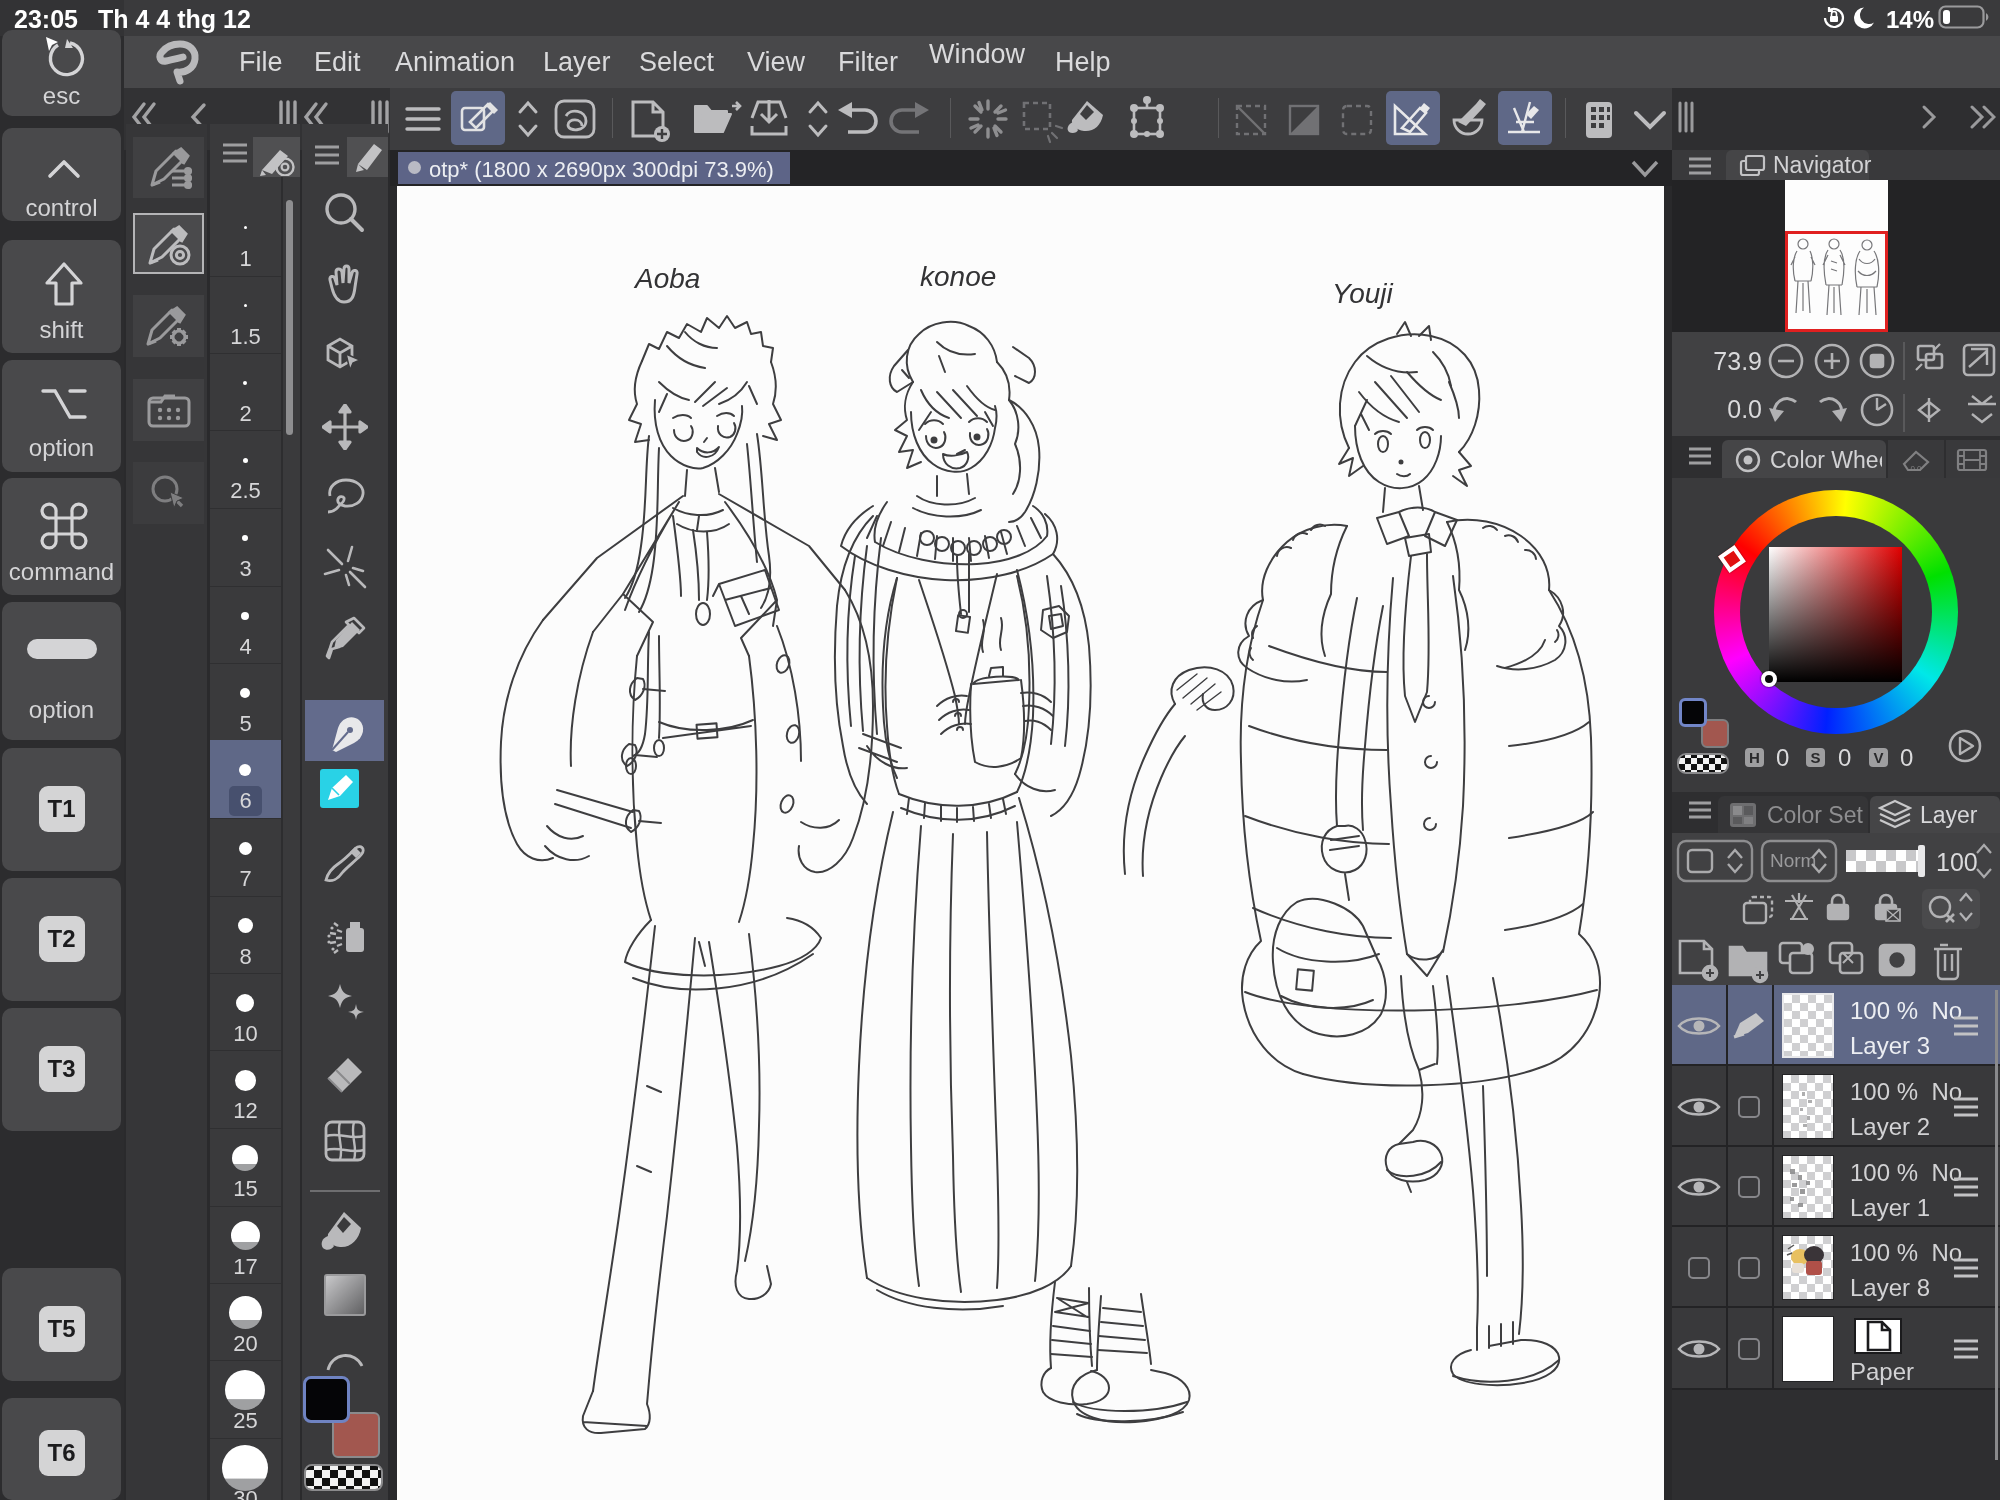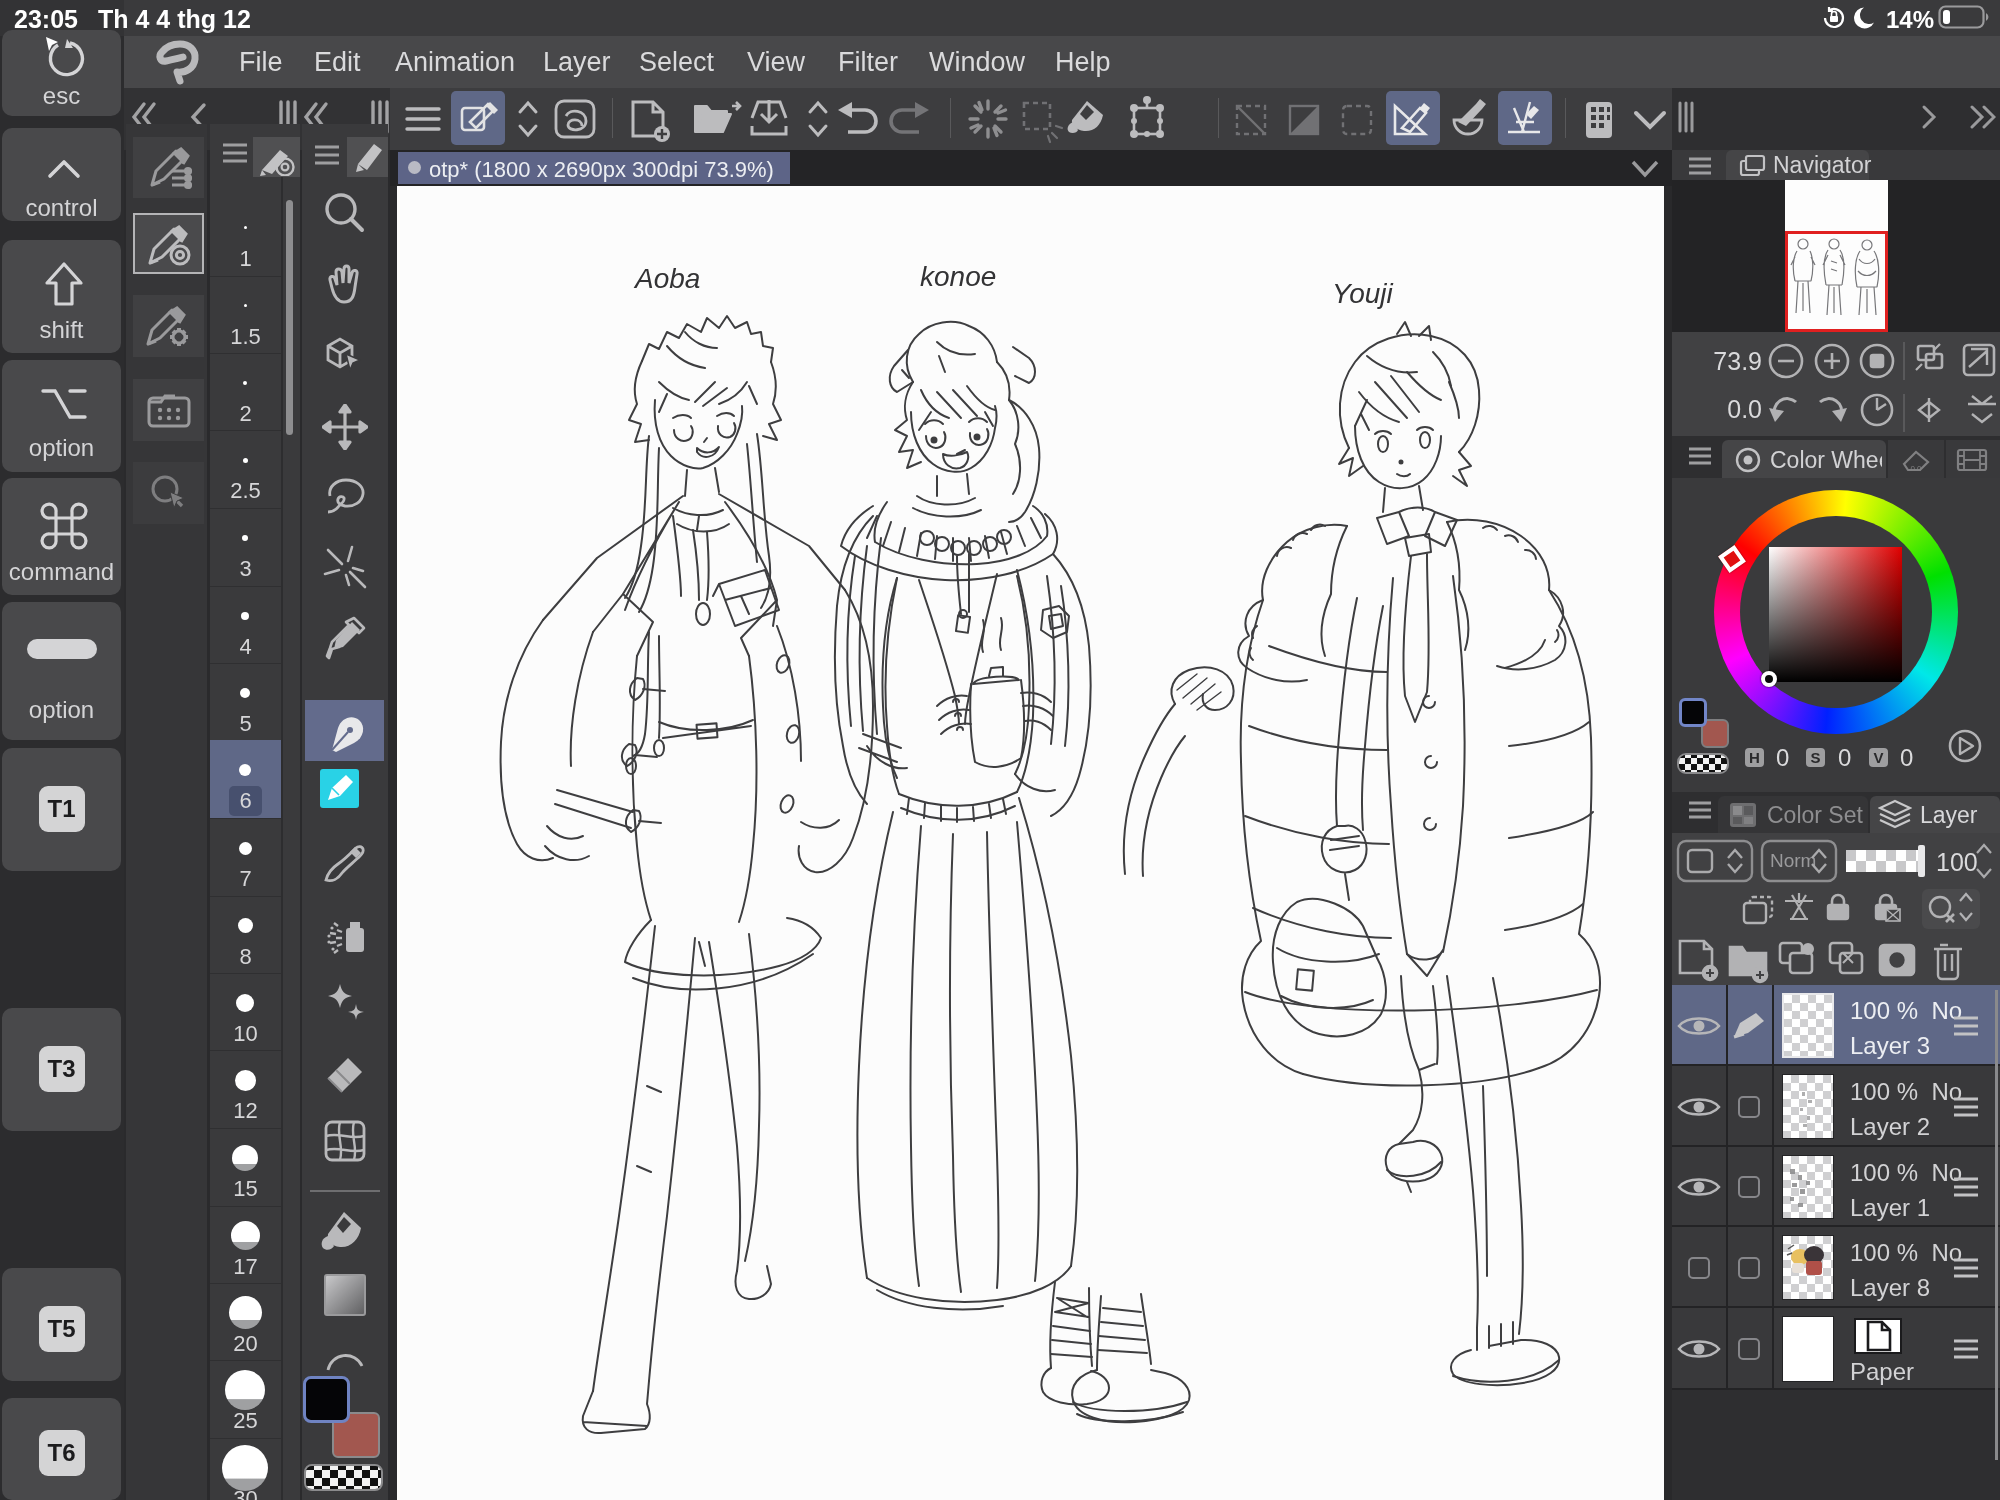--- a/index.html
+++ b/index.html
@@ -44,21 +44,21 @@
 <svg class="ic" style="left:150px;top:35px" width="65" height="60" viewBox="0 0 65 60">
 <path d="M33,22 C26,24 20,25 16,26 C10,27 8,21 12,17 C16,12 23,9 30,9 C39,9 46,15 45,24 C44,33 36,38 27,37 L30,46" fill="none" stroke="#b9b9bb" stroke-width="7" stroke-linecap="round" stroke-linejoin="round"></path>
 </svg>
 <div class="mitem" style="left:239px;top:36px">File</div>
 <div class="mitem" style="left:314px;top:36px">Edit</div>
 <div class="mitem" style="left:395px;top:36px">Animation</div>
 <div class="mitem" style="left:543px;top:36px">Layer</div>
 <div class="mitem" style="left:639px;top:36px">Select</div>
 <div class="mitem" style="left:747px;top:36px">View</div>
 <div class="mitem" style="left:838px;top:36px">Filter</div>
-<div class="mitem" style="left:929px;top:36px">Window</div>
+<div class="mitem" style="left:929px;top:28px">Window</div>
 <div class="mitem" style="left:1055px;top:36px">Help</div>
 
 <div class="abs" style="left:0;top:36px;width:124px;height:1464px;background:#2c2c2e"></div>
 <div class="key" style="top:30px;height:86px">
  <svg class="ic" style="left:38px;top:6px" width="48" height="50" viewBox="0 0 48 50">
   <path d="M18,9 A16,16 0 1 0 30,7" fill="none" stroke="#d4d4d6" stroke-width="3.4"></path>
   <path d="M33,12 l-6,-9 l-2,9z" fill="#d4d4d6"></path>
   <path d="M6,1 l12,5 l-6,3 l-3,6z" fill="#fff"></path>
  </svg>
  <div class="klabel" style="top:52px">esc</div>
@@ -86,20 +86,23 @@
   <path d="M18,18 L18,34 L34,34 L34,18z M18,18 L12,18 A7,7 0 1 1 18,12z M34,18 L40,18 A7,7 0 1 0 34,12z M18,34 L12,34 A7,7 0 1 0 18,40z M34,34 L40,34 A7,7 0 1 1 34,40z" fill="none" stroke="#d4d4d6" stroke-width="3.2"></path>
  </svg>
  <div class="klabel" style="top:80px">command</div>
 </div>
 <div class="key" style="top:602px;height:138px">
  <div class="abs" style="left:25px;top:37px;width:70px;height:20px;background:#d4d4d6;border-radius:10px"></div>
  <div class="klabel" style="top:94px">option</div>
 </div>
 <div class="key" style="top:748px;height:123px">
       <div class="tcap" style="top:38px">T1</div>
+    </div>
+<div class="key" style="top:878px;height:123px">
+      <div class="tcap" style="top:38px">T2</div>
     </div>
 <div class="key" style="top:1008px;height:123px">
       <div class="tcap" style="top:38px">T3</div>
     </div>
 <div class="key" style="top:1268px;height:113px">
       <div class="tcap" style="top:38px">T5</div>
     </div>
 <div class="key" style="top:1398px;height:102px">
       <div class="tcap" style="top:32px">T6</div>
     </div>

